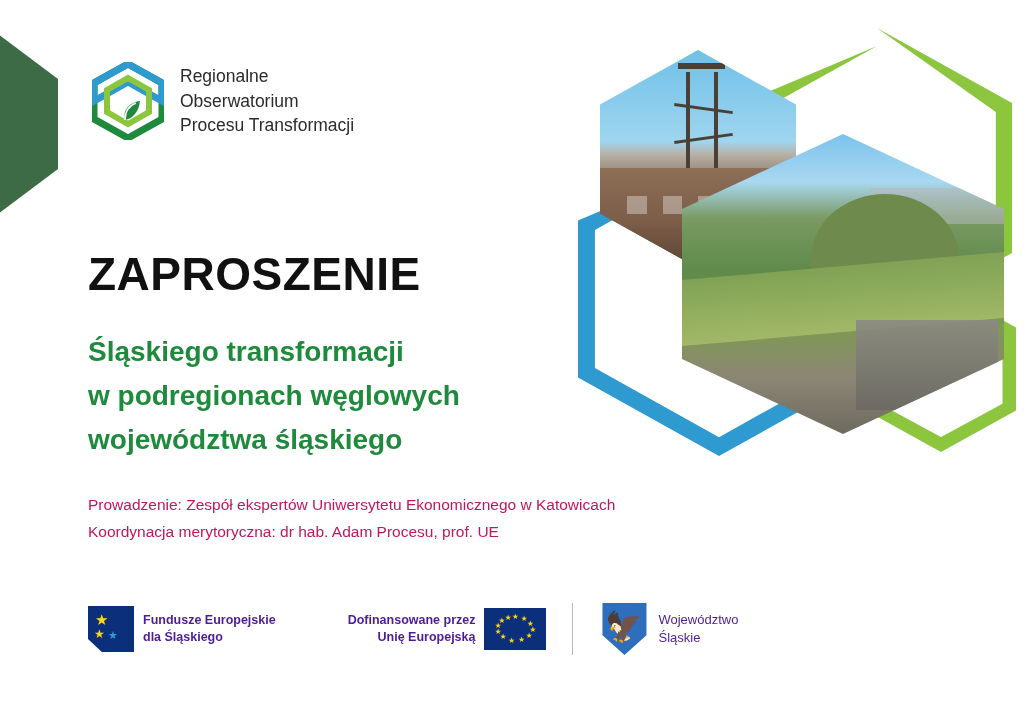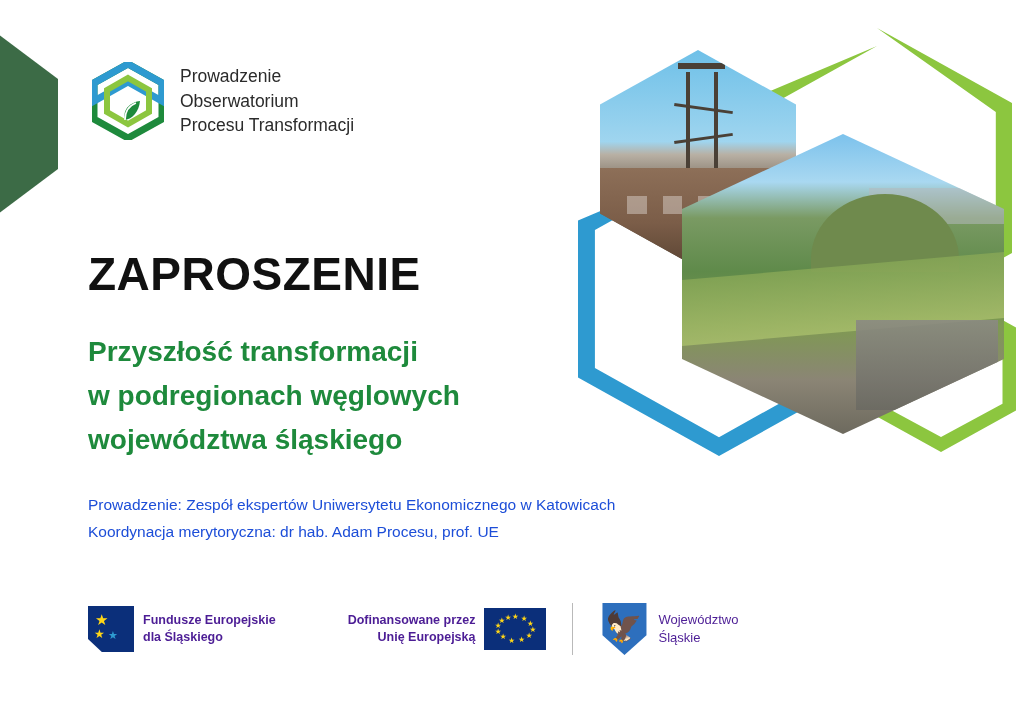--- a/index.html
+++ b/index.html
@@ -175,21 +175,21 @@
     font-weight: 700;
     line-height: 1.58;
     color: #1e8a3c;
   }
   .credits {
     position: absolute;
     left: 88px;
     top: 492px;
     font-size: 15.5px;
     line-height: 1.72;
-    color: #1d4ed8;
+    color: #be185d;
   }
 
   
   .footer {
     position: absolute;
     left: 88px;
     top: 594px;
     width: 860px;
     height: 70px;
     display: flex;
@@ -297,28 +297,28 @@
   <div class="logo-block">
     <div class="logo-mark">
       <svg viewBox="0 0 72 78" width="72" height="78" aria-hidden="true">
         <polygon points="36,2 70,21 70,57 36,76 2,57 2,21" fill="none" stroke="#1e8a3c" stroke-width="7"></polygon>
         <polygon points="36,2 70,21 70,39 36,20 2,39 2,21" fill="none" stroke="#2e9ad0" stroke-width="7"></polygon>
         <polygon points="36,16 57,28 57,50 36,62 15,50 15,28" fill="none" stroke="#8cc63f" stroke-width="6"></polygon>
         <path d="M33 58 C30 46, 40 40, 48 39 C47 50, 40 57, 33 58 Z" fill="#1e8a3c"></path>
         <path d="M33 58 C33 50, 36 44, 44 41" stroke="#ffffff" stroke-width="1.6" fill="none"></path>
       </svg>
     </div>
-    <div class="logo-text" style="white-space: pre-line;">Prowadzenie
+    <div class="logo-text" style="white-space: pre-line;">Regionalne
 Obserwatorium
 Procesu Transformacji</div>
   </div>
 
   <div class="headline">ZAPROSZENIE</div>
 
-  <div class="subtitle" style="white-space: pre-line;">Przyszłość transformacji
+  <div class="subtitle" style="white-space: pre-line;">Śląskiego transformacji
 w podregionach węglowych
 województwa śląskiego</div>
 
   <div class="credits">
     <div>Prowadzenie: Zespół ekspertów Uniwersytetu Ekonomicznego w Katowicach</div>
     <div>Koordynacja merytoryczna: dr hab. Adam Procesu, prof. UE</div>
   </div>
 
   <div class="footer">
 

